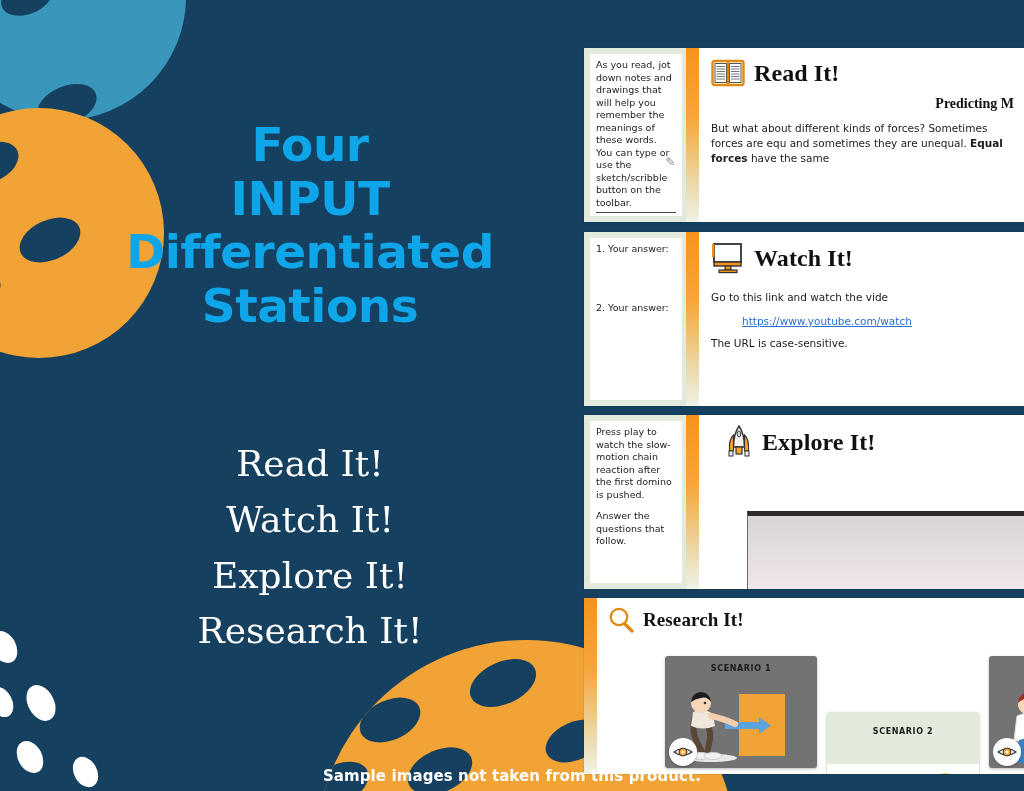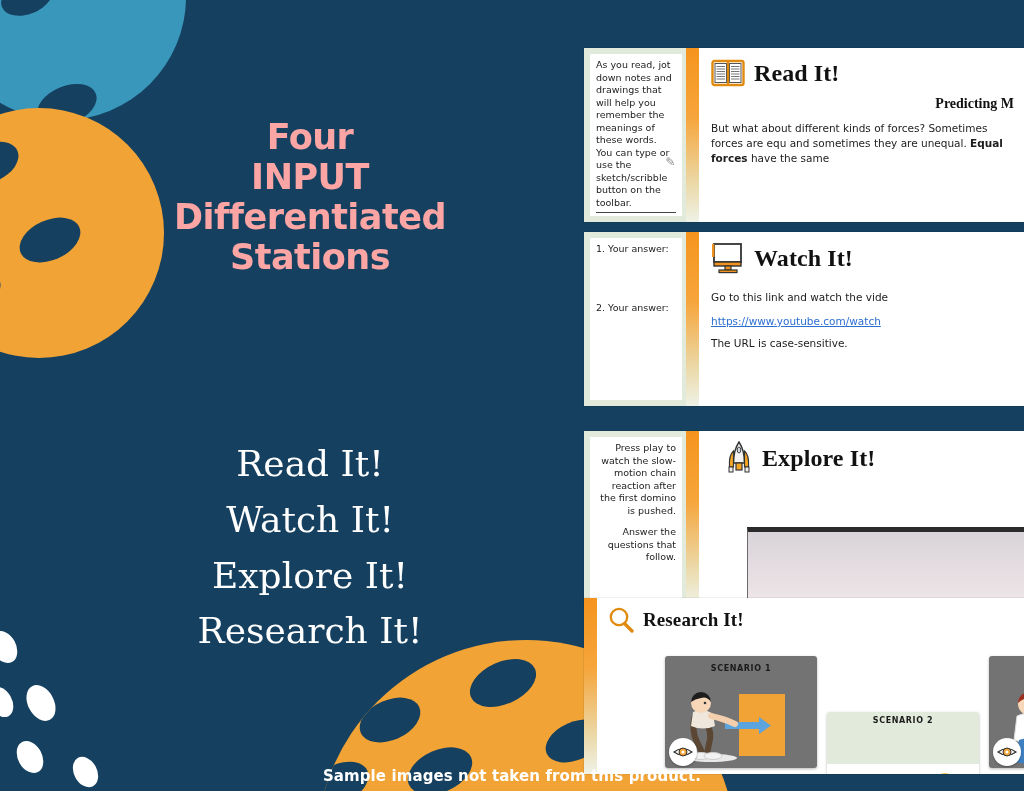--- a/index.html
+++ b/index.html
@@ -54,24 +54,24 @@
   
   #left-col {
     position: absolute; left: 0; top: 0;
     width: 584px; height: 791px;
   }
   #headline {
     position: absolute;
     left: 40px; top: 118px;
     width: 540px;
     text-align: center;
-    color: #fca5a5;
+    color: #0ea5e9;
     font-family: "DejaVu Sans", sans-serif;
     font-weight: 700;
-    font-size: 35px;
+    font-size: 47px;
     line-height: 1.14;
     letter-spacing: -0.5px;
   }
   #headline .ln { display: block; }
   #station-list {
     position: absolute;
     left: 40px; top: 436px;
     width: 540px;
     text-align: center;
     color: #FFFFFF;
@@ -106,21 +106,21 @@
     position: absolute;
     left: 0;
     width: 440px;
     display: flex;
     background: #FFFFFF;
     overflow: hidden;
     box-shadow: 0 0 0 1px rgba(0,0,0,0.06);
   }
   #card-read     { top: 48px;  height: 174px; }
   #card-watch    { top: 232px; height: 174px; }
-  #card-explore  { top: 431px; height: 174px; text-align: right; }
+  #card-explore  { top: 415px; height: 174px; }
   #card-research { top: 598px; height: 176px; }
 
   .card .pane-left {
     width: 102px;
     flex: 0 0 102px;
     background: #E2EBDB;
     padding: 6px 4px 6px 6px;
     position: relative;
   }
   .note {
@@ -199,20 +199,21 @@
   }
   .slide-para b { font-weight: 700; }
   .link {
     font-family: "DejaVu Sans", sans-serif;
     font-size: 10.5px;
     color: #2C6FD1;
     text-decoration: underline;
     display: block;
     margin-top: 10px;
     white-space: nowrap;
+    margin-left: 31px;
   }
   .note-small {
     font-family: "DejaVu Sans", sans-serif;
     font-size: 10.5px;
     color: #1c1c1c;
     margin-top: 10px;
   }
 
   
   .ico { flex: 0 0 auto; display: block; }
@@ -463,21 +464,21 @@
                 <svg width="20" height="14" viewBox="0 0 20 14">
                   <path d="M1 7 Q10 0.5 19 7 Q10 13.5 1 7 Z" fill="#fff" stroke="#333" stroke-width="1.2"></path>
                   <circle cx="10" cy="7" r="4" fill="#F2A335" stroke="#333" stroke-width="1"></circle>
                   <circle cx="10" cy="7" r="1.6" fill="#fff"></circle>
                 </svg>
               </div>
             </div>
 
             <div class="scen offset">
               <div class="scen-greenband"></div>
-              <div class="scen-label" style="position:relative; padding-top:4px">SCENARIO 2</div>
+              <div class="scen-label" style="position:relative; padding-top:15px">SCENARIO 2</div>
               <svg class="scen-art" style="bottom:-14px; height:66px" viewBox="0 0 152 66">
                 <rect x="56" y="4" width="42" height="44" fill="#F2A335"></rect>
                 <circle cx="36" cy="14" r="11" fill="#f7d7b8"></circle>
                 <path d="M25 13 a11 11 0 0 1 22 0 q-5 -7 -11 -5 q-7 1 -11 5 z" fill="#1d1d1d"></path>
                 <path d="M24 26 q12 -6 24 2 l3 28 q-16 5 -30 0 z" fill="#efe7dc"></path>
                 <path d="M46 30 q8 3 14 8" stroke="#f3cfae" stroke-width="6" fill="none" stroke-linecap="round"></path>
                 <circle cx="118" cy="14" r="11" fill="#f7d7b8"></circle>
                 <path d="M107 12 a11 11 0 0 1 22 0 q-6 -5 -11 -4 q-6 0 -11 4 z" fill="#f0c85a"></path>
                 <path d="M104 26 q12 -6 24 2 l3 28 q-16 5 -30 0 z" fill="#3D7FC1"></path>
                 <path d="M106 30 q-8 3 -12 8" stroke="#f3cfae" stroke-width="6" fill="none" stroke-linecap="round"></path>

